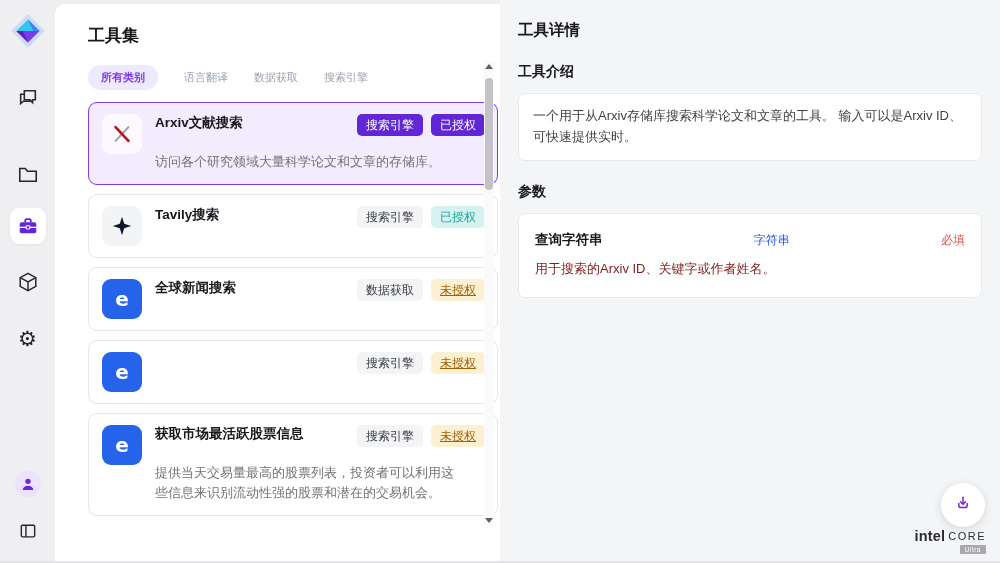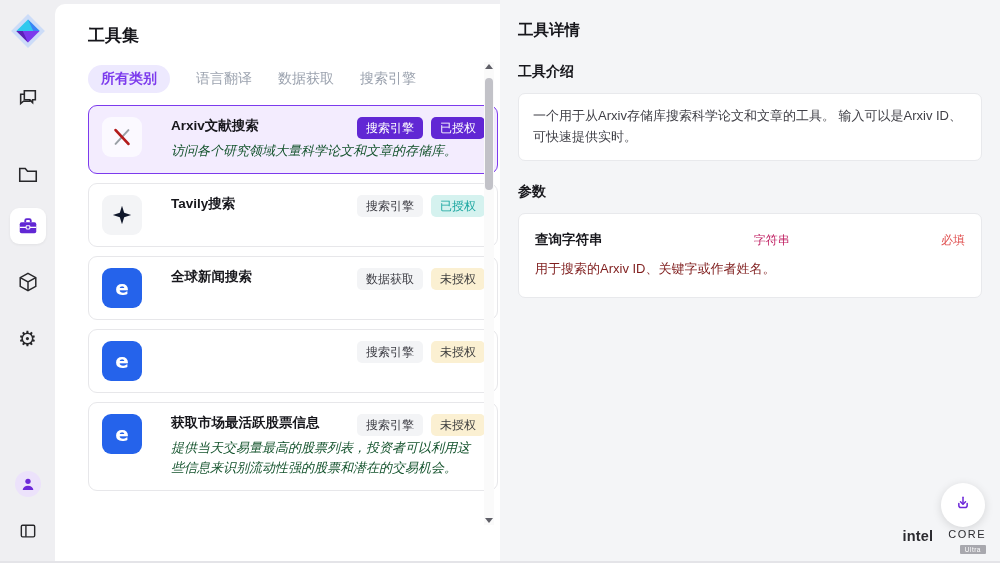--- a/index.html
+++ b/index.html
@@ -14,61 +14,61 @@
   .rail-item.active{background:#ffffff;border-radius:9px;box-shadow:0 1px 3px rgba(0,0,0,.06);}
   .mt30{margin-top:30px;}.mt40{margin-top:40px;}.mt16{margin-top:16px;}.mt20{margin-top:20px;}
   .rail-bottom{margin-top:auto;display:flex;flex-direction:column;align-items:center;padding-bottom:12px;}
   .avatar{width:26px;height:26px;border-radius:50%;background:#ece2fb;display:flex;align-items:center;justify-content:center;}
   .gear-glyph{font-size:21px;color:#27272a;line-height:1;}
 
   
   .list-panel{width:445px;flex:0 0 445px;background:#ffffff;border-radius:10px 0 0 0;margin-top:4px;position:relative;box-sizing:border-box;padding:20px 0 0 33px;overflow:hidden;}
   .panel-title{font-size:17px;font-weight:bold;color:#17171c;}
   .tabs{display:flex;align-items:center;gap:26px;margin-top:18px;}
-  .tab{font-size:14px;color:#9ca3af;cursor:pointer;padding:5px 0;}
+  .tab{font-size:11px;color:#9ca3af;cursor:pointer;padding:5px 0;}
   .tab.active{color:#7c3aed;background:#ede9fe;border-radius:15px;padding:5px 13px;font-weight:bold;}
   .tools{margin-top:12px;display:flex;flex-direction:column;gap:9px;width:410px;}
-  .tool-card{position:relative;display:flex;gap:29px;padding:11px 13px;background:#ffffff;border:1px solid #e7e7ea;border-radius:9px;box-sizing:border-box;cursor:pointer;}
+  .tool-card{position:relative;display:flex;gap:13px;padding:11px 13px;background:#ffffff;border:1px solid #e7e7ea;border-radius:9px;box-sizing:border-box;cursor:pointer;}
   .tool-card.selected{background:#f3ecfe;border:1.5px solid #7c3aed;}
   .tool-icon{width:40px;height:40px;border-radius:9px;background:#f3f4f6;flex:0 0 40px;display:flex;align-items:center;justify-content:center;overflow:hidden;}
   .tool-card.selected .tool-icon{background:#fbf9ff;}
   .tool-icon.blue{background:#2563eb;color:#fff;font-weight:bold;font-size:20px;font-family:"DejaVu Sans",sans-serif;}
   .tool-body{flex:1;min-width:0;}
   .tool-title{font-size:13.5px;font-weight:bold;color:#17171c;line-height:1.4;margin-right:135px;}
-  .tool-desc{font-size:13px;color:#14532d;line-height:1.6;margin-top:5px;max-width:302px;font-style:italic;}
+  .tool-desc{font-size:13px;color:#737373;line-height:1.6;margin-top:19px;max-width:302px;}
   .tool-badges{position:absolute;top:11px;right:12px;display:flex;gap:8px;white-space:nowrap;}
   .badge{font-size:12px;padding:3px 9px;border-radius:5px;line-height:1.35;}
   .badge.solid-purple{background:#6127d4;color:#ffffff;}
   .badge.gray{background:#f3f4f6;color:#3f3f46;}
   .badge.cyan{background:#d5f2ef;color:#1aa6a0;}
-  .badge.yellow{background:#fbf0d2;color:#404040;}
+  .badge.yellow{background:#fbf0d2;color:#a16207;text-decoration:underline;}
 
   
   .scrollbar{position:absolute;top:58px;bottom:36px;right:6px;width:10px;background:#fafafa;}
   .sb-caret{position:absolute;left:50%;transform:translateX(-50%);width:0;height:0;border-left:4px solid transparent;border-right:4px solid transparent;}
   .sb-caret.up{top:2px;border-bottom:5px solid #606068;}
   .sb-caret.down{bottom:2px;border-top:5px solid #606068;}
   .sb-thumb{position:absolute;left:1px;top:16px;width:8px;height:112px;background:#c2c2c8;border-radius:4px;}
 
   
   .detail-panel{flex:1;background:#f4f5f7;box-sizing:border-box;padding:20px 18px 8px 18px;position:relative;}
   .detail-title{font-size:15.5px;font-weight:bold;color:#17171c;}
   .section-heading{font-size:14px;font-weight:bold;color:#17171c;margin-top:22px;}
   .white-box{background:#ffffff;border:1px solid #e8e9ec;border-radius:7px;margin-top:12px;padding:12px 14px;font-size:13px;color:#3f3f46;line-height:1.6;}
   .param-box{padding:15px 16px 18px 16px;}
   .param-head{display:flex;align-items:baseline;gap:7px;justify-content:space-between;}
   .param-name{font-size:13.5px;font-weight:bold;color:#17171c;}
-  .param-type{font-size:12px;color:#be185d;}
+  .param-type{font-size:12px;color:#1d4ed8;}
   .param-required{font-size:12px;color:#e05252;}
   .param-desc{font-size:13px;color:#7f1d1d;margin-top:9px;line-height:1.5;}
 
   
   .fab{position:absolute;right:15px;bottom:34px;width:44px;height:44px;border-radius:50%;background:#ffffff;box-shadow:0 2px 10px rgba(0,0,0,.13);display:flex;align-items:center;justify-content:center;cursor:pointer;}
   .brand{position:absolute;right:14px;bottom:7px;display:flex;flex-direction:column;align-items:flex-end;}
-  .brand-row{display:flex;align-items:flex-start;gap:15px;color:#2b2b30;}
+  .brand-row{display:flex;align-items:center;gap:3px;color:#2b2b30;}
   .brand-intel{font-size:14.5px;font-weight:bold;letter-spacing:.2px;}
   .brand-core{font-size:11px;letter-spacing:1.5px;font-weight:400;}
   .brand-badge{font-size:6.5px;background:#a8a8ae;color:#ffffff;padding:1px 5px;border-radius:1px;margin-top:1px;letter-spacing:.5px;}
 </style>
 </head>
 <body>
 
 <div class="app">
 
   <div class="rail">

